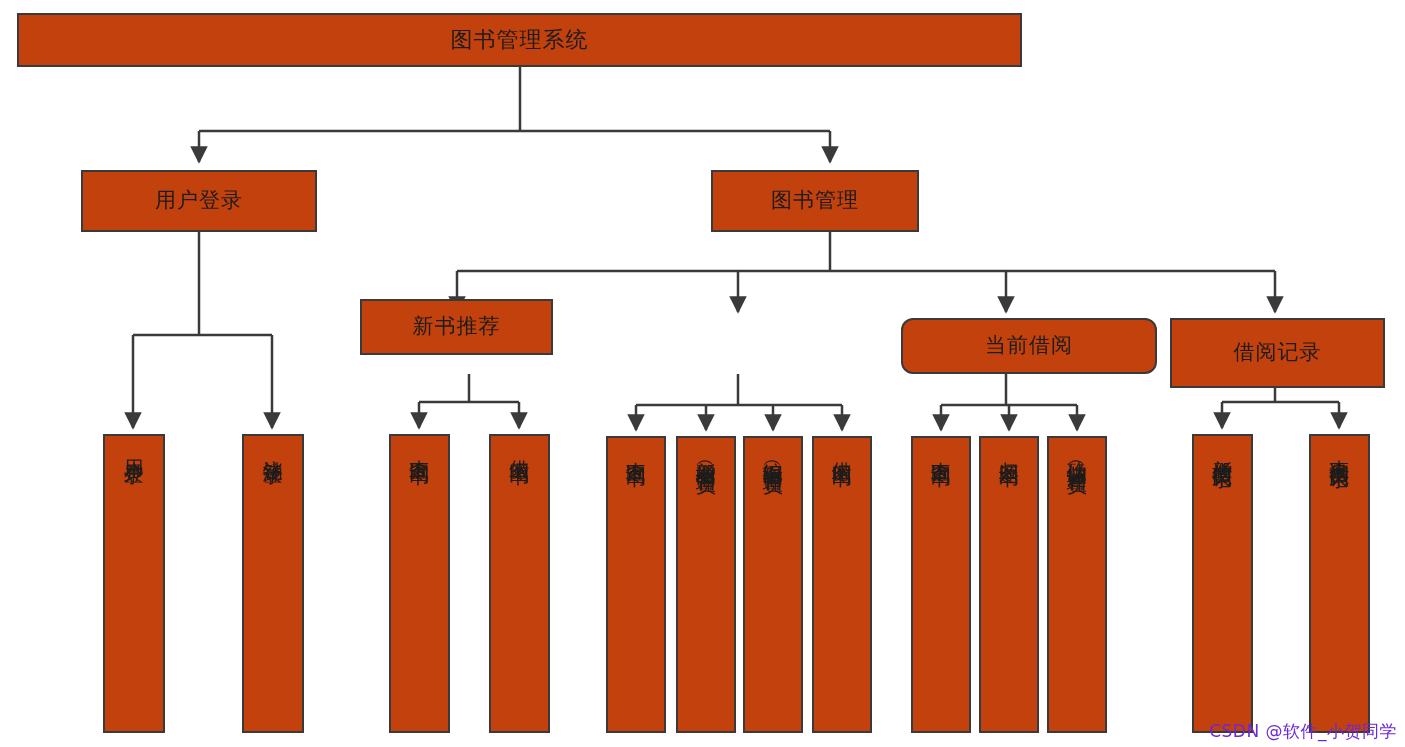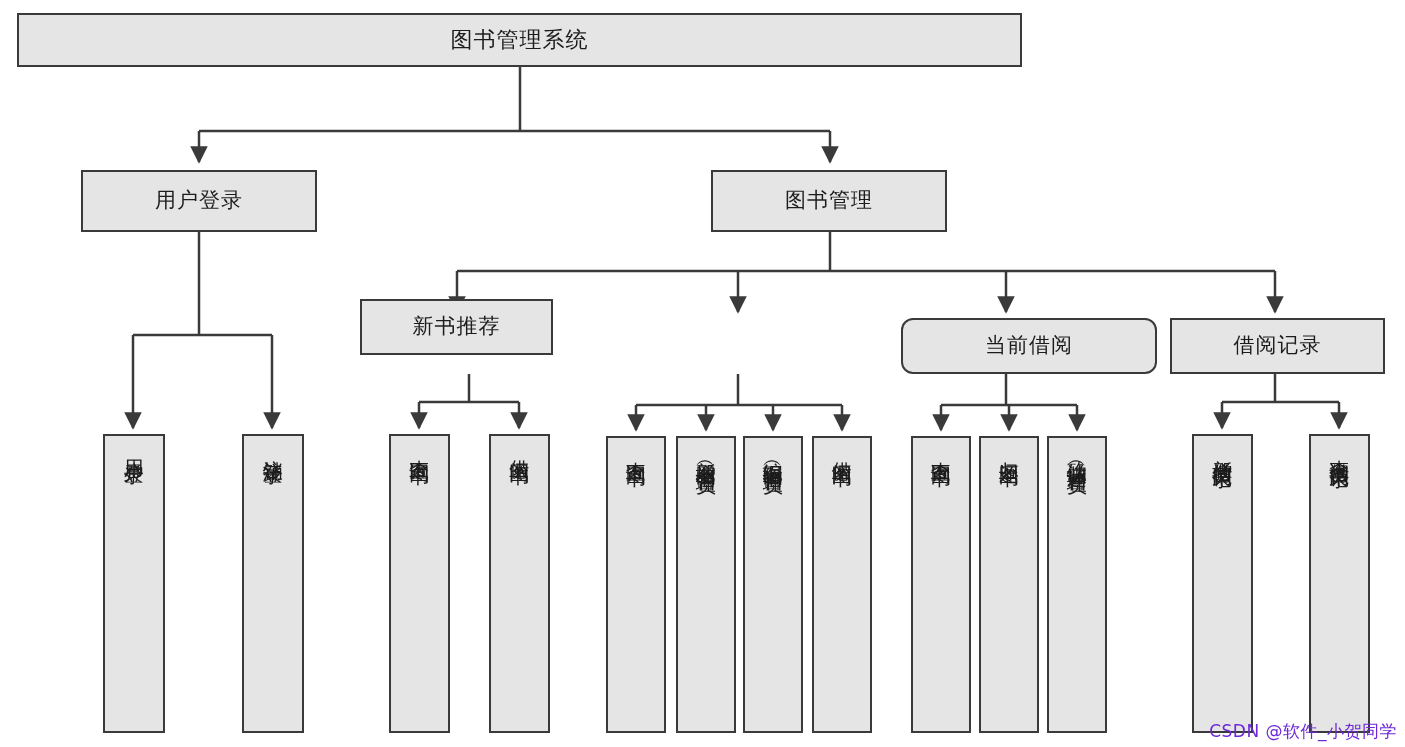--- a/index.html
+++ b/index.html
@@ -22,21 +22,21 @@
     left: 0;
     top: 0;
     width: 1405px;
     height: 747px;
     pointer-events: none;
   }
   .node {
     position: absolute;
     box-sizing: border-box;
     border: 2px solid #3a3a3a;
-    background: #e5e5e5;
+    background: #c2410c;
     display: flex;
     align-items: center;
     justify-content: center;
     color: #1c1c1c;
   }
   .node-h {
     font-size: 21px;
     letter-spacing: 1px;
     line-height: 1.2;
   }
@@ -123,31 +123,31 @@
     </g>
   </svg>
 
   <div class="node node-root" style="left:17px; top:13px; width:1005px; height:54px;">
     <span>图书管理系统</span>
   </div>
 
   <div class="node node-h" style="left:81px; top:170px; width:236px; height:62px;">
     <span>用户登录</span>
   </div>
-  <div class="node node-h" style="left:711px; top:170px; width:236px; height:62px;">
+  <div class="node node-h" style="left:711px; top:170px; width:208px; height:62px;">
     <span>图书管理</span>
   </div>
 
   <div class="node node-h" style="left:360px; top:299px; width:193px; height:56px;text-align:right;">
     <span>新书推荐</span>
   </div>
   <div class="node node-h" style="left:901px; top:318px; width:256px; height:56px;border-radius:12px;">
     <span>当前借阅</span>
   </div>
-  <div class="node node-h" style="left:1170px; top:318px; width:215px; height:56px;">
+  <div class="node node-h" style="left:1170px; top:318px; width:215px; height:70px;">
     <span>借阅记录</span>
   </div>
 
   <div class="node node-v" style="left:103px; top:434px; width:62px; height:299px;">
     <span class="vtext">用户登录</span>
   </div>
   <div class="node node-v" style="left:242px; top:434px; width:62px; height:299px;">
     <span class="vtext">注销登录</span>
   </div>
 

